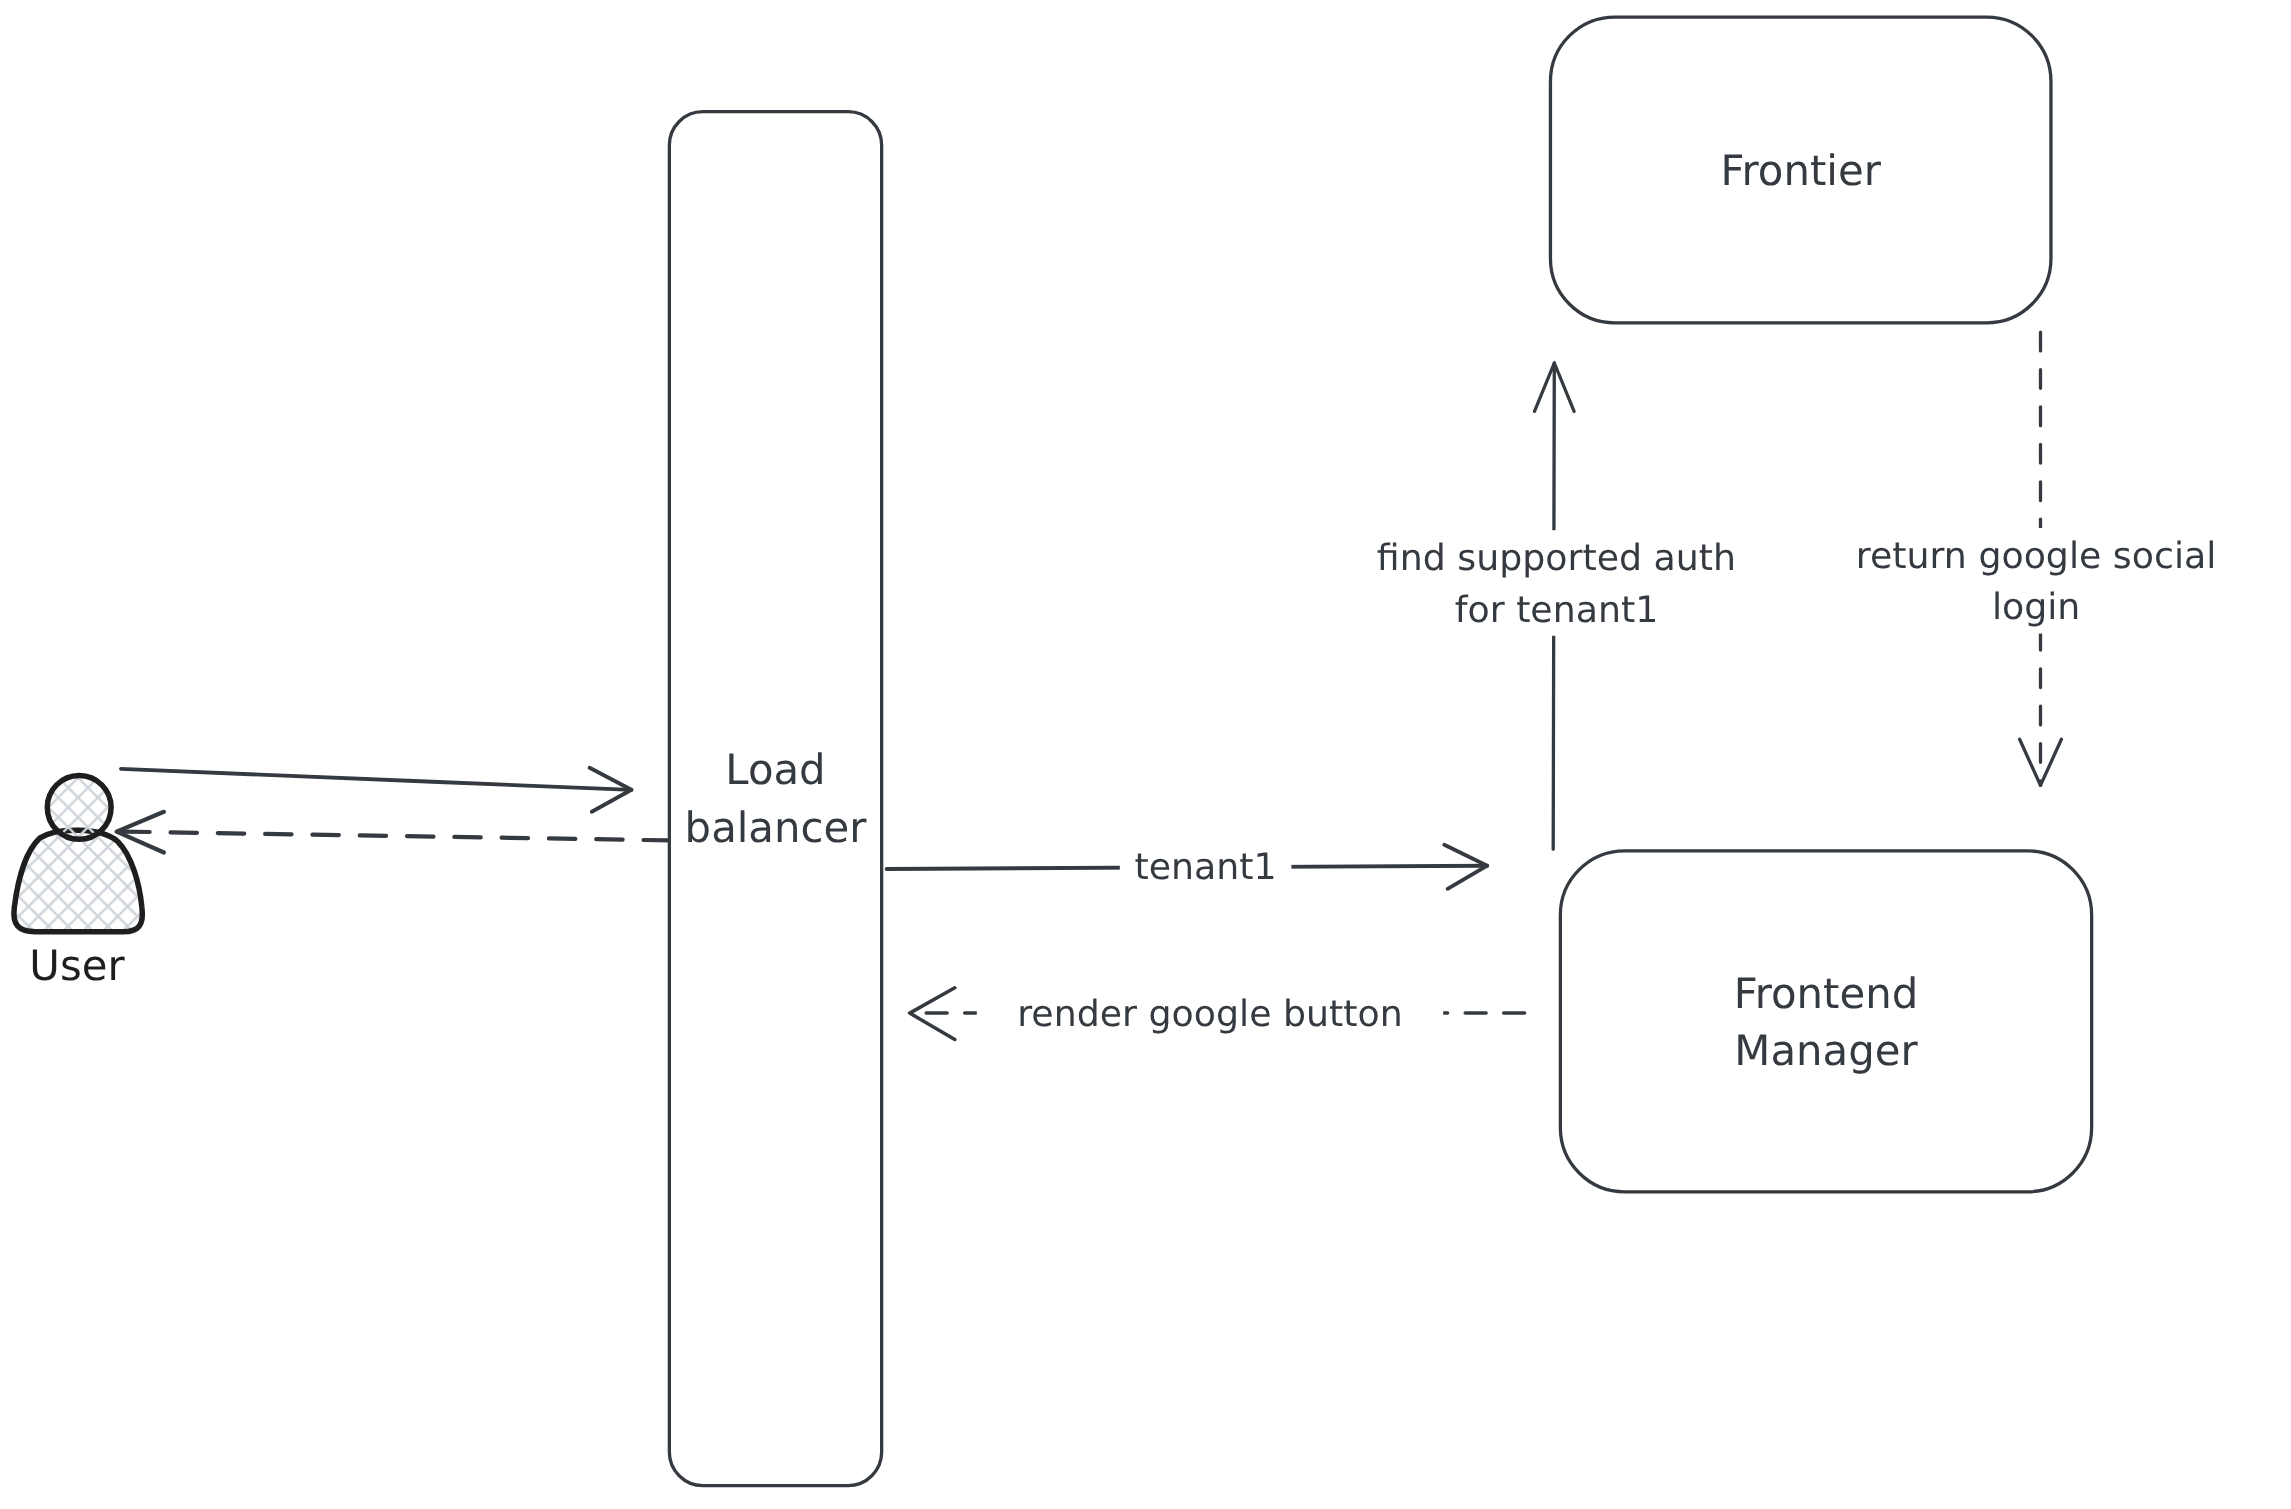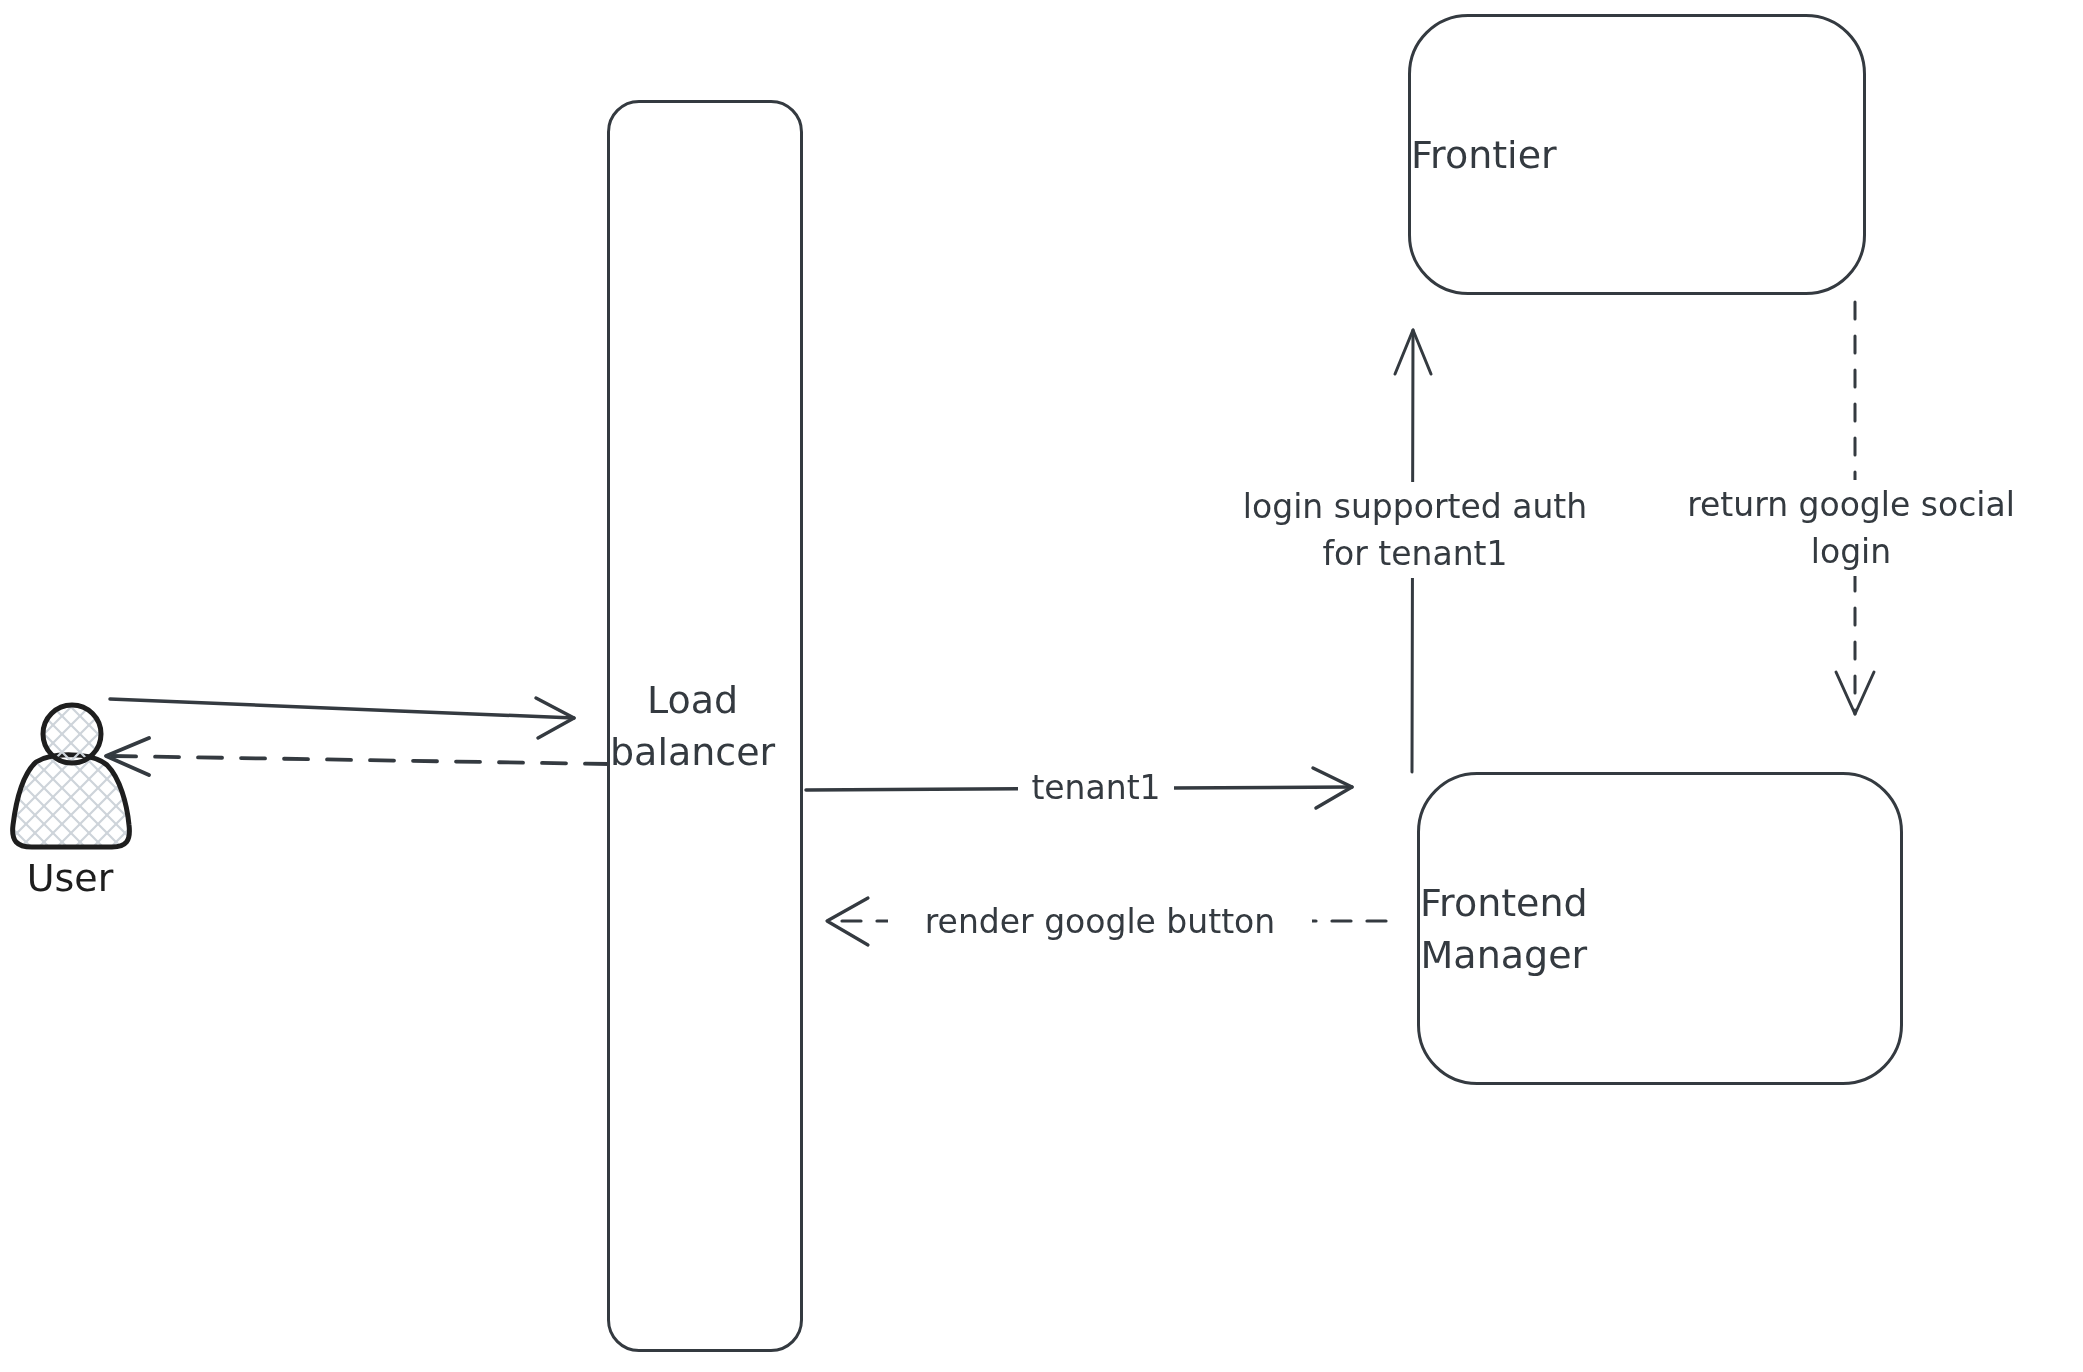--- a/index.html
+++ b/index.html
@@ -17,20 +17,21 @@
     left: 0; top: 0;
     width: 2083px; height: 1372px;
   }
   .node {
     position: absolute;
     border: 3px solid #343a40;
     border-radius: 60px;
     background: #ffffff;
     display: flex;
     align-items: center;
+    justify-content: center;
     text-align: center;
     font-size: 38px;
     line-height: 52px;
     white-space: pre-line;
     color: #343a40;
     box-sizing: border-box;
   }
   #node-load-balancer     { left: 607px;  top: 100px; width: 196px; height: 1252px; border-radius: 32px; }
   #node-frontier          { left: 1408px; top: 14px;  width: 458px; height: 281px; }
   #node-frontend-manager  { left: 1381px; top: 772px; width: 486px; height: 313px; margin-left: 36px; }
@@ -131,19 +132,19 @@
       <circle cx="64" cy="36" r="29" fill="url(#crosshatch)" stroke-width="5"></circle>
     </svg>
     <div id="user-label">User</div>
   </div>
 
 
   <div class="arrow-label" id="label-tenant1">tenant1</div>
 
   <div class="arrow-label" id="label-render-google-button">render google button</div>
 
-  <div class="arrow-label" id="label-find-supported-auth">login supported auth
+  <div class="arrow-label" id="label-find-supported-auth">find supported auth
 for tenant1</div>
 
   <div class="arrow-label" id="label-return-google-social">return google social
 login</div>
 
 </div>
 
 </body></html>

